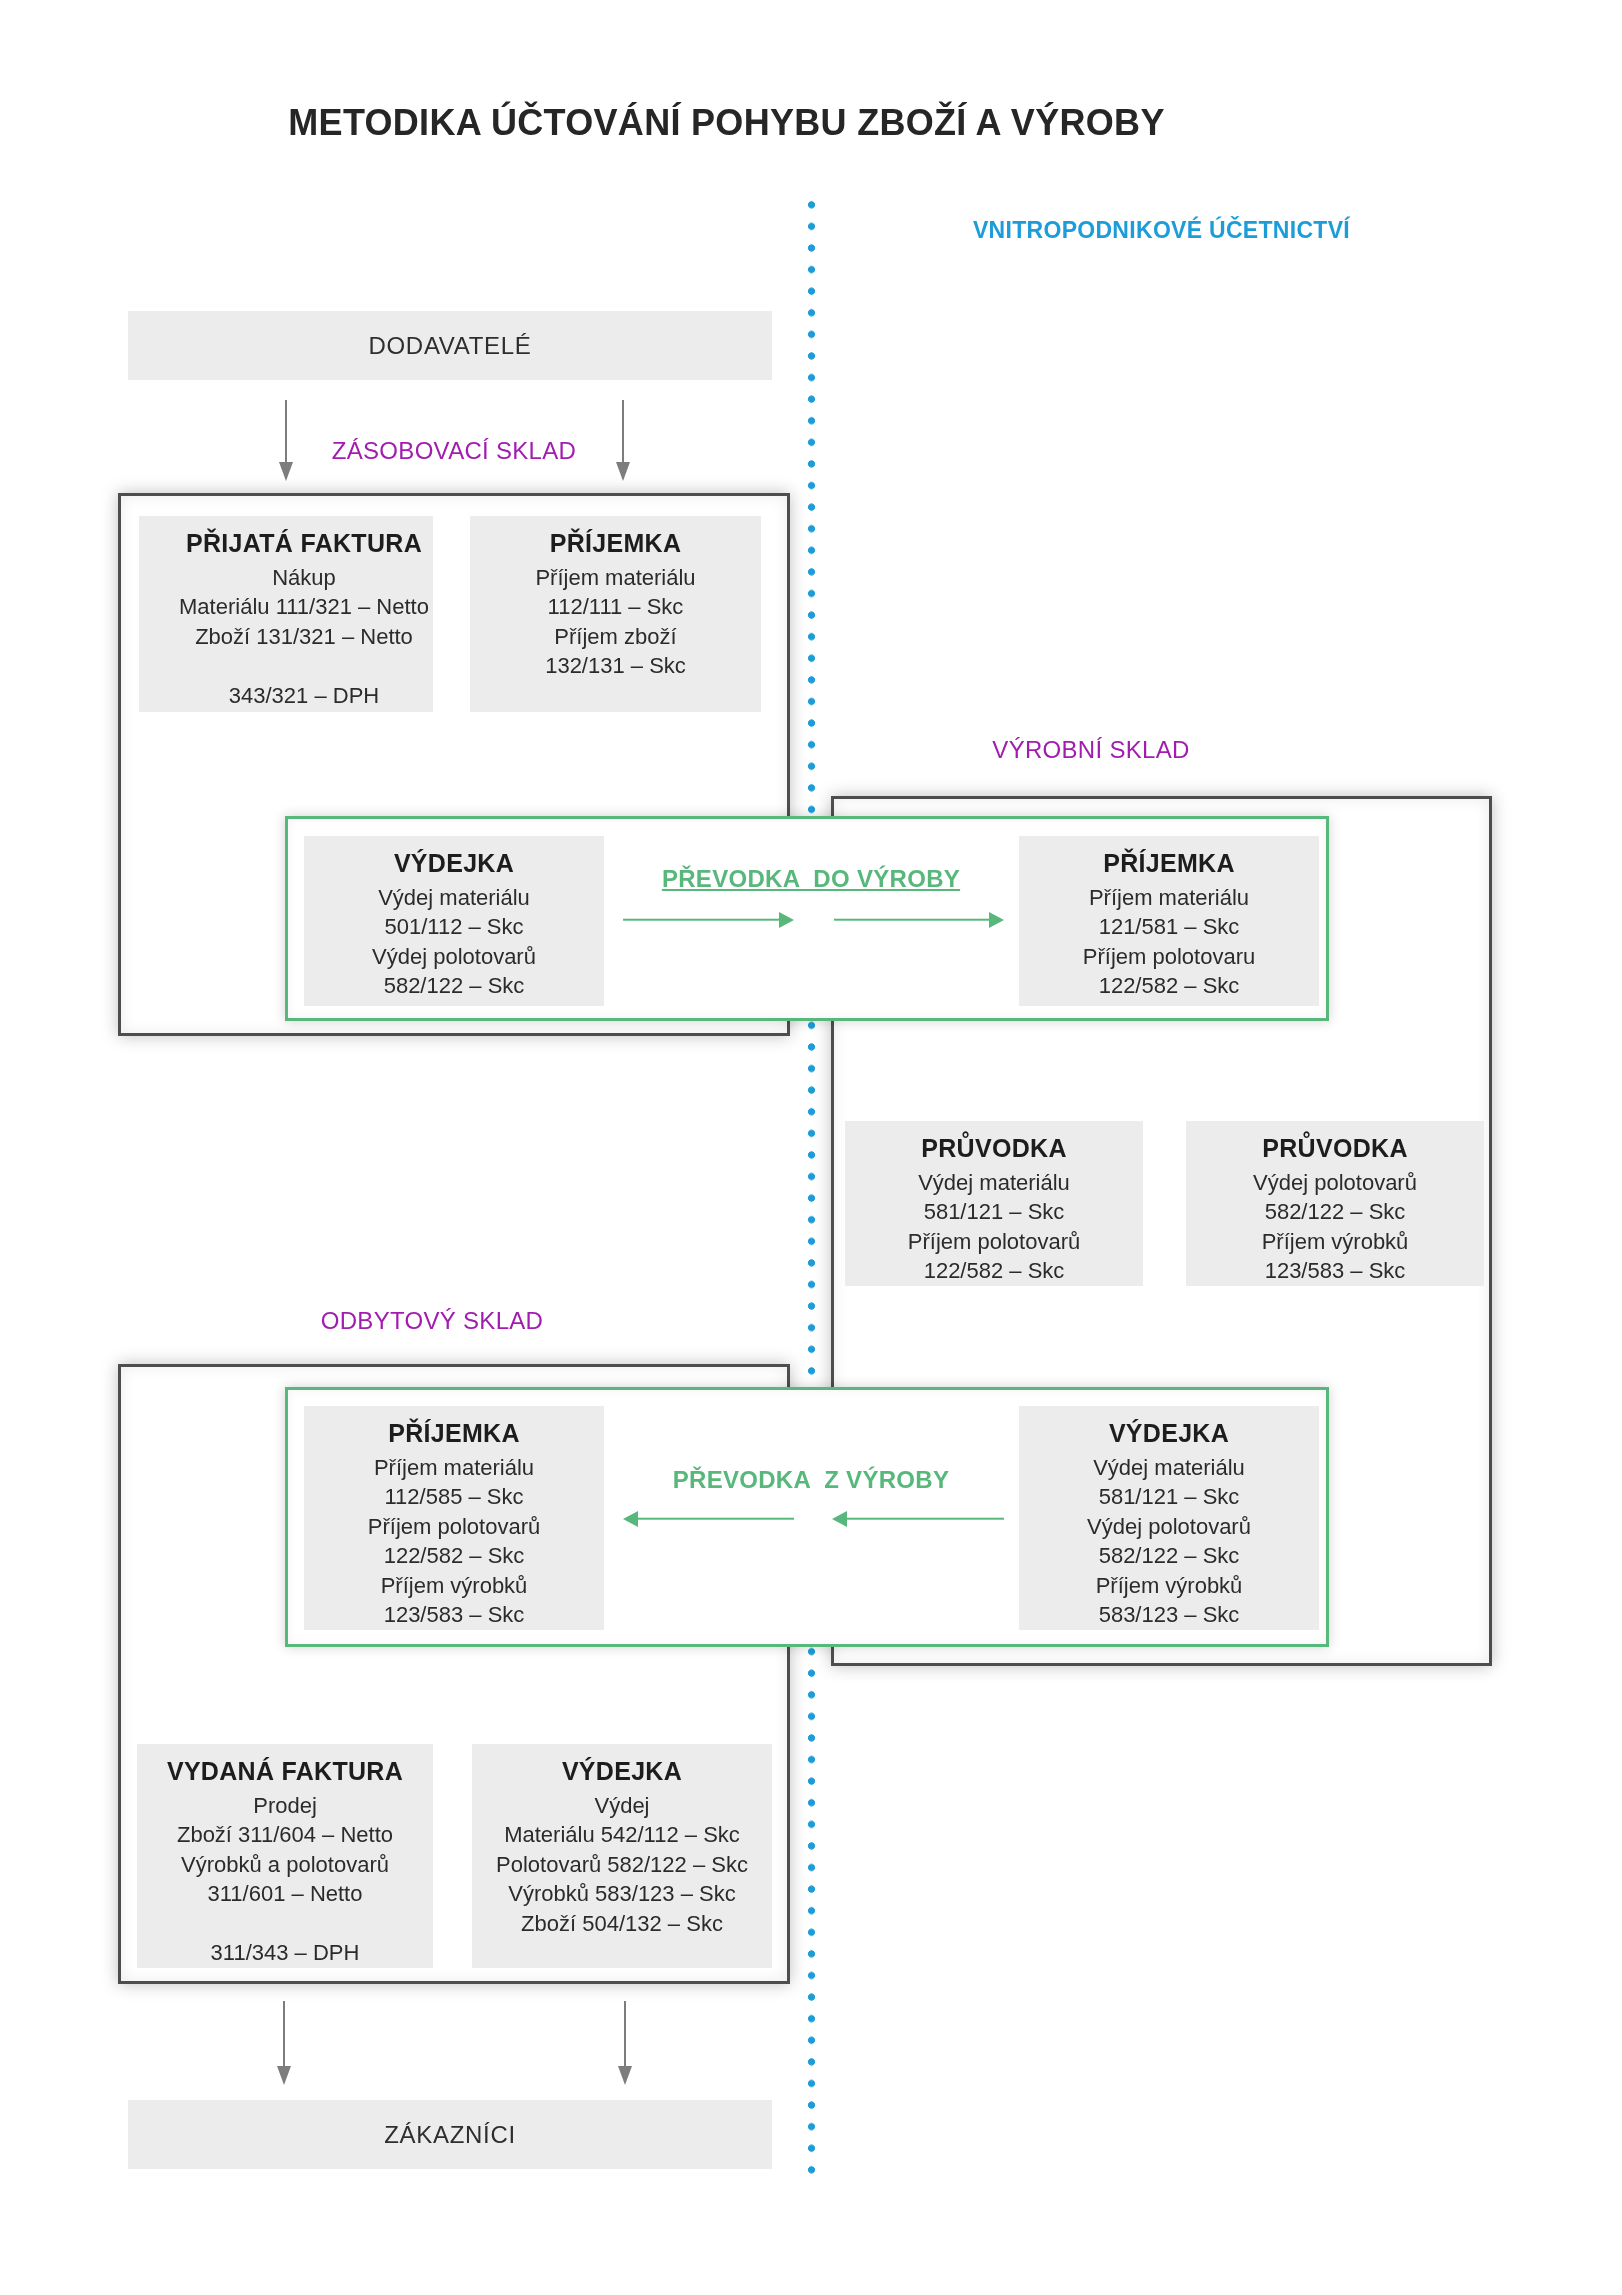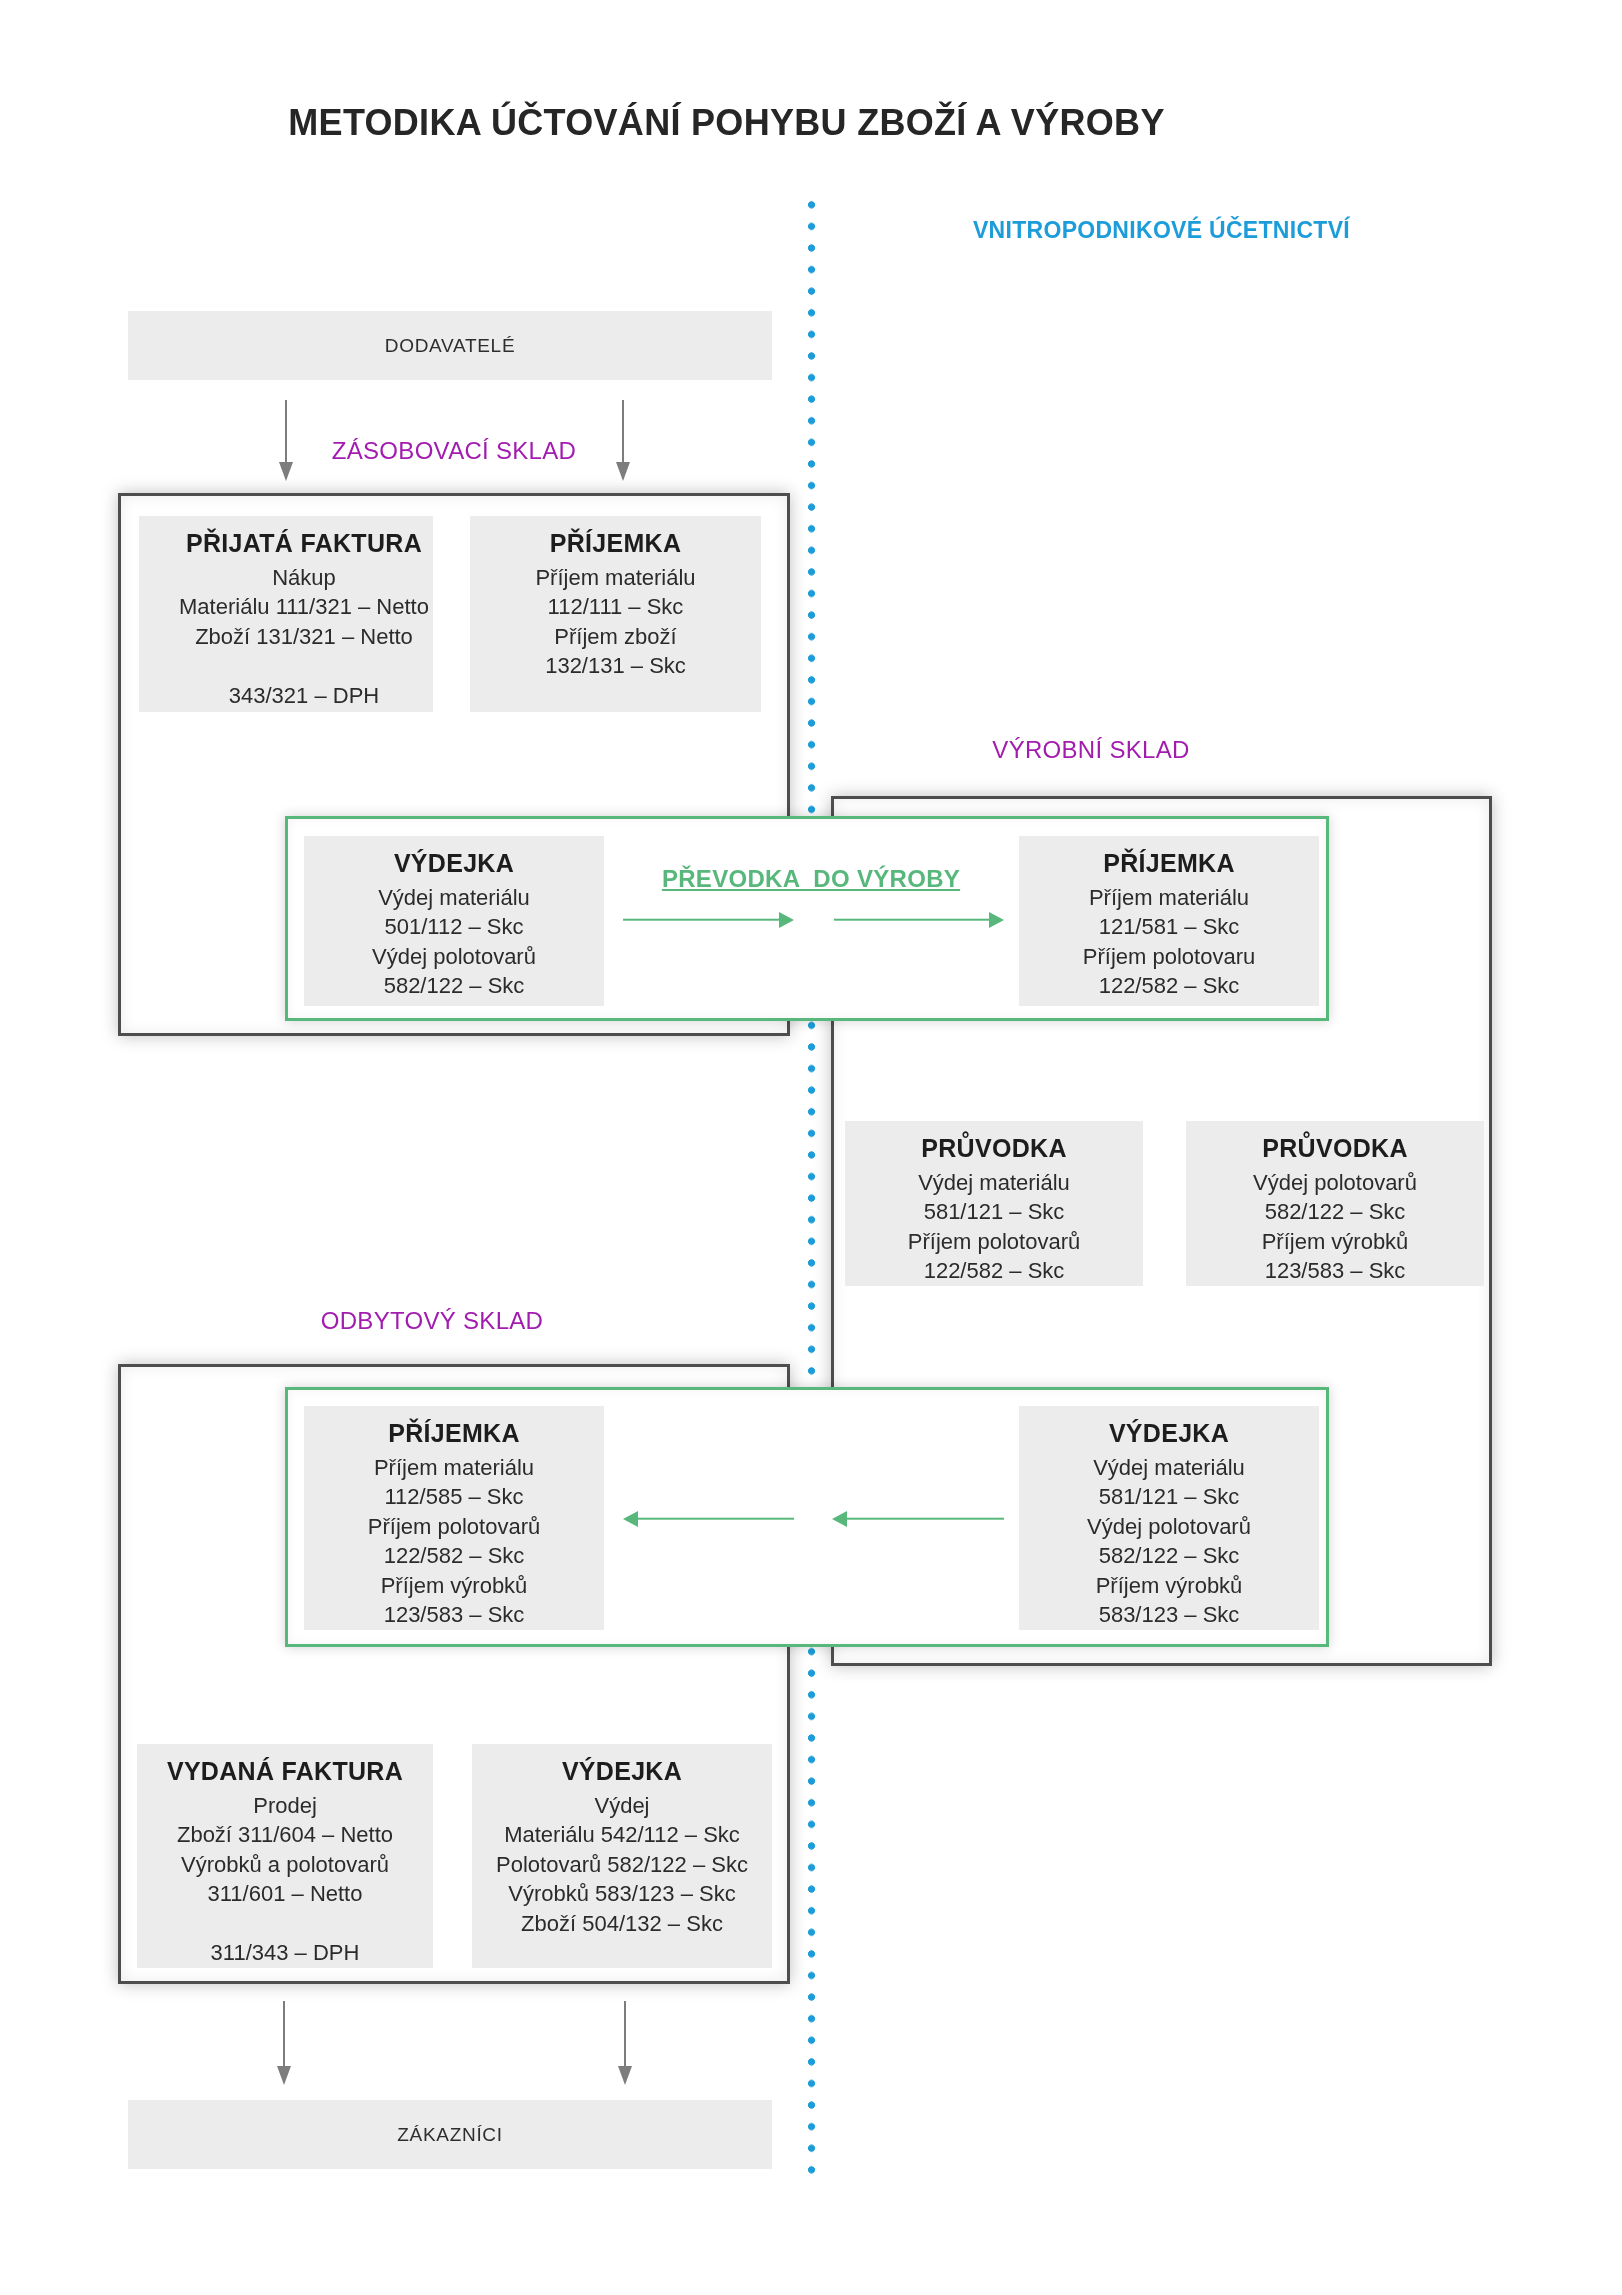--- a/index.html
+++ b/index.html
@@ -31,21 +31,21 @@
     box-shadow:0 0 15.7px rgba(0,0,0,.25), inset 0 0 14.4px rgba(0,0,0,.08);
     box-sizing:border-box;
   }
   .greenframe{
     border:3.3px solid var(--green); background:#ffffff; z-index:4;
     box-shadow:0 0 11.8px rgba(0,0,0,.18), inset 0 0 10.5px rgba(0,0,0,.05);
     box-sizing:border-box;
   }
   .node{
     background:var(--card-bg); display:flex; align-items:center; justify-content:center;
-    font-size:19px; letter-spacing:0.7px; color:#2e2e2e; z-index:2;
+    font-size:24px; letter-spacing:0.7px; color:#2e2e2e; z-index:2;
   }
   .section-label{
     text-align:center; font-size:24px; letter-spacing:0.3px; color:#a21caf; z-index:3;
   }
   .card{
     background:var(--card-bg); text-align:center; z-index:5;
     padding-top:11.8px; box-sizing:border-box;
   }
   .card-title{
     font-size:25px; font-weight:700; line-height:30px; letter-spacing:0.3px;
@@ -181,20 +181,21 @@
     <div class="card-title">PŘÍJEMKA</div>
     <div class="card-lines">
         <div class="line">Příjem materiálu</div>
         <div class="line">112/585 – Skc</div>
         <div class="line">Příjem polotovarů</div>
         <div class="line">122/582 – Skc</div>
         <div class="line">Příjem výrobků</div>
         <div class="line">123/583 – Skc</div>
       </div>
   </div>
+  <div class="abs transfer-label" style="left:484px; top:1466px;">PŘEVODKA  Z VÝROBY</div>
   <div class="abs arrow-left" style="left:623px; top:1510px; width:171px;"></div>
   <div class="abs arrow-left" style="left:832px; top:1510px; width:172px;"></div>
   <div class="abs card" style="left:1019px; top:1406px; width:300px; height:224px;">
     <div class="card-title">VÝDEJKA</div>
     <div class="card-lines">
         <div class="line">Výdej materiálu</div>
         <div class="line">581/121 – Skc</div>
         <div class="line">Výdej polotovarů</div>
         <div class="line">582/122 – Skc</div>
         <div class="line">Příjem výrobků</div>

